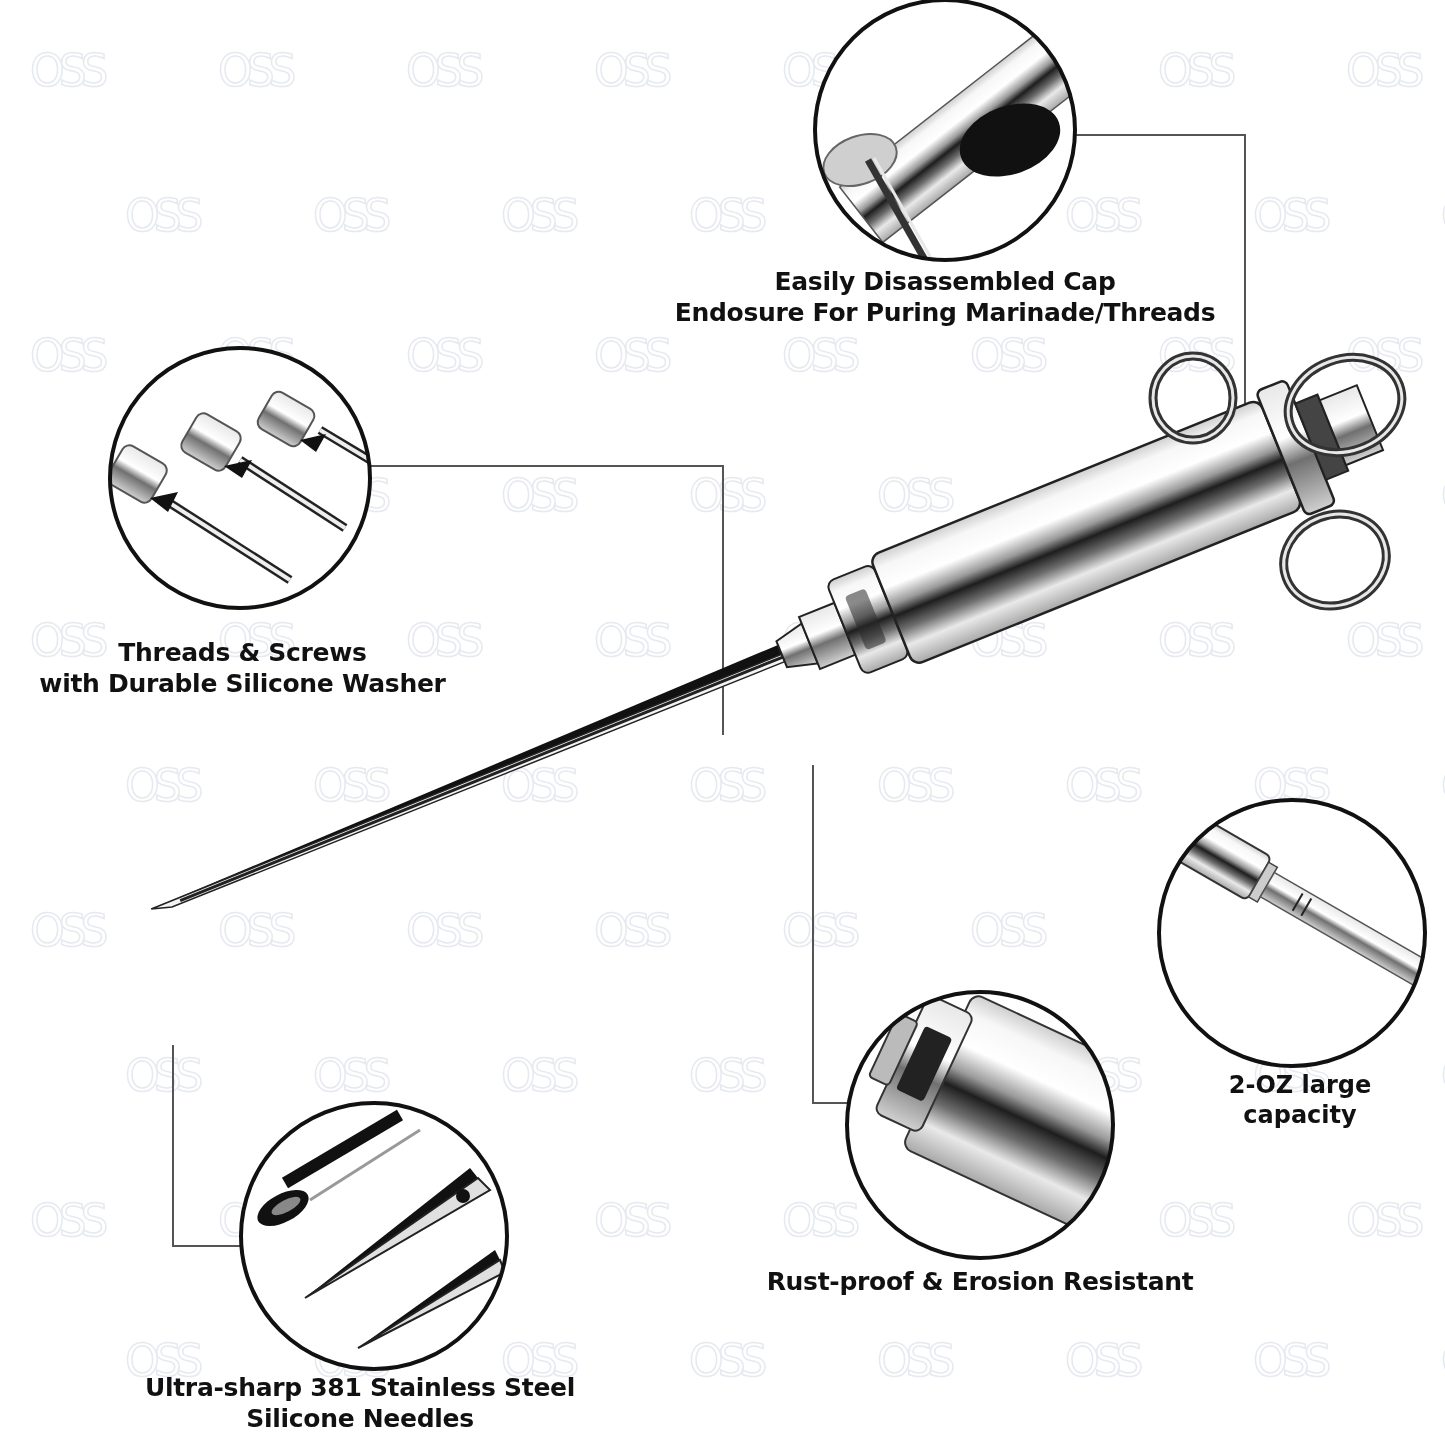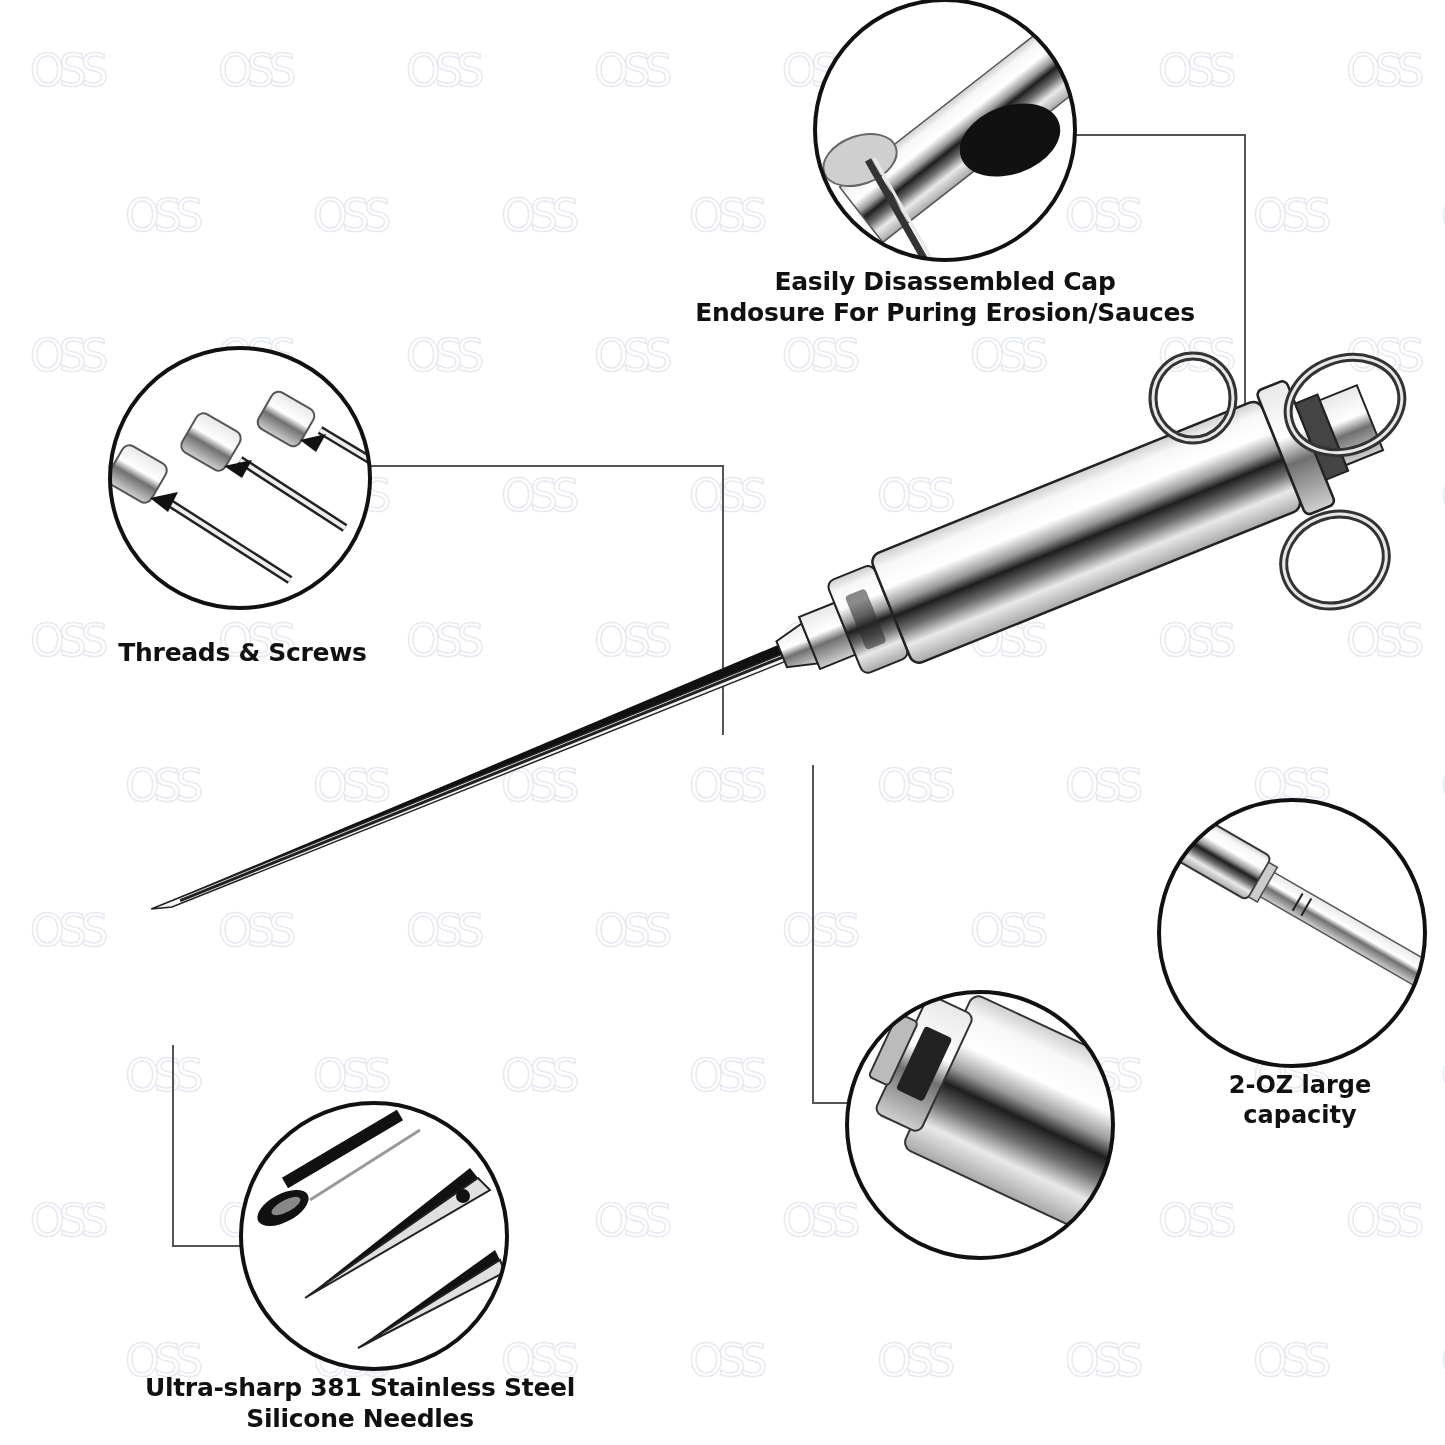--- a/index.html
+++ b/index.html
@@ -268,31 +268,33 @@
         <polygon points="358,1348 495,1250 500,1260" fill="#111"></polygon>
         <polygon points="358,1348 500,1260 505,1272" fill="#e0e0e0" stroke="#222" stroke-width="2"></polygon>
       </g>
     </g>
     <circle cx="374" cy="1236" r="133" fill="none" stroke="#111" stroke-width="4"></circle>
   </g>
 </svg>
 
 <div class="label big" style="left:650px; top:266px; width:590px;">
   <span>Easily Disassembled Cap</span>
-  <span>Endosure For Puring Erosion/Sauces</span>
+  <span>Endosure For Puring Marinade/Threads</span>
 </div>
 
 <div class="label big" style="left:0px; top:624px; width:485px;margin-top:13px;">
   <span>Threads &amp; Screws</span>
+  <span>with Durable Silicone Washer</span>
 </div>
 
 <div class="label small" style="left:1205px; top:1070px; width:190px;">
   <span>2-OZ large</span>
   <span>capacity</span>
 </div>
 
 <div class="label big" style="left:725px; top:1266px; width:510px;">
+  <span>Rust-proof &amp; Erosion Resistant</span>
 </div>
 
 <div class="label big" style="left:100px; top:1372px; width:520px;">
   <span>Ultra-sharp 381 Stainless Steel</span>
   <span>Silicone Needles</span>
 </div>
 
 </body></html>

